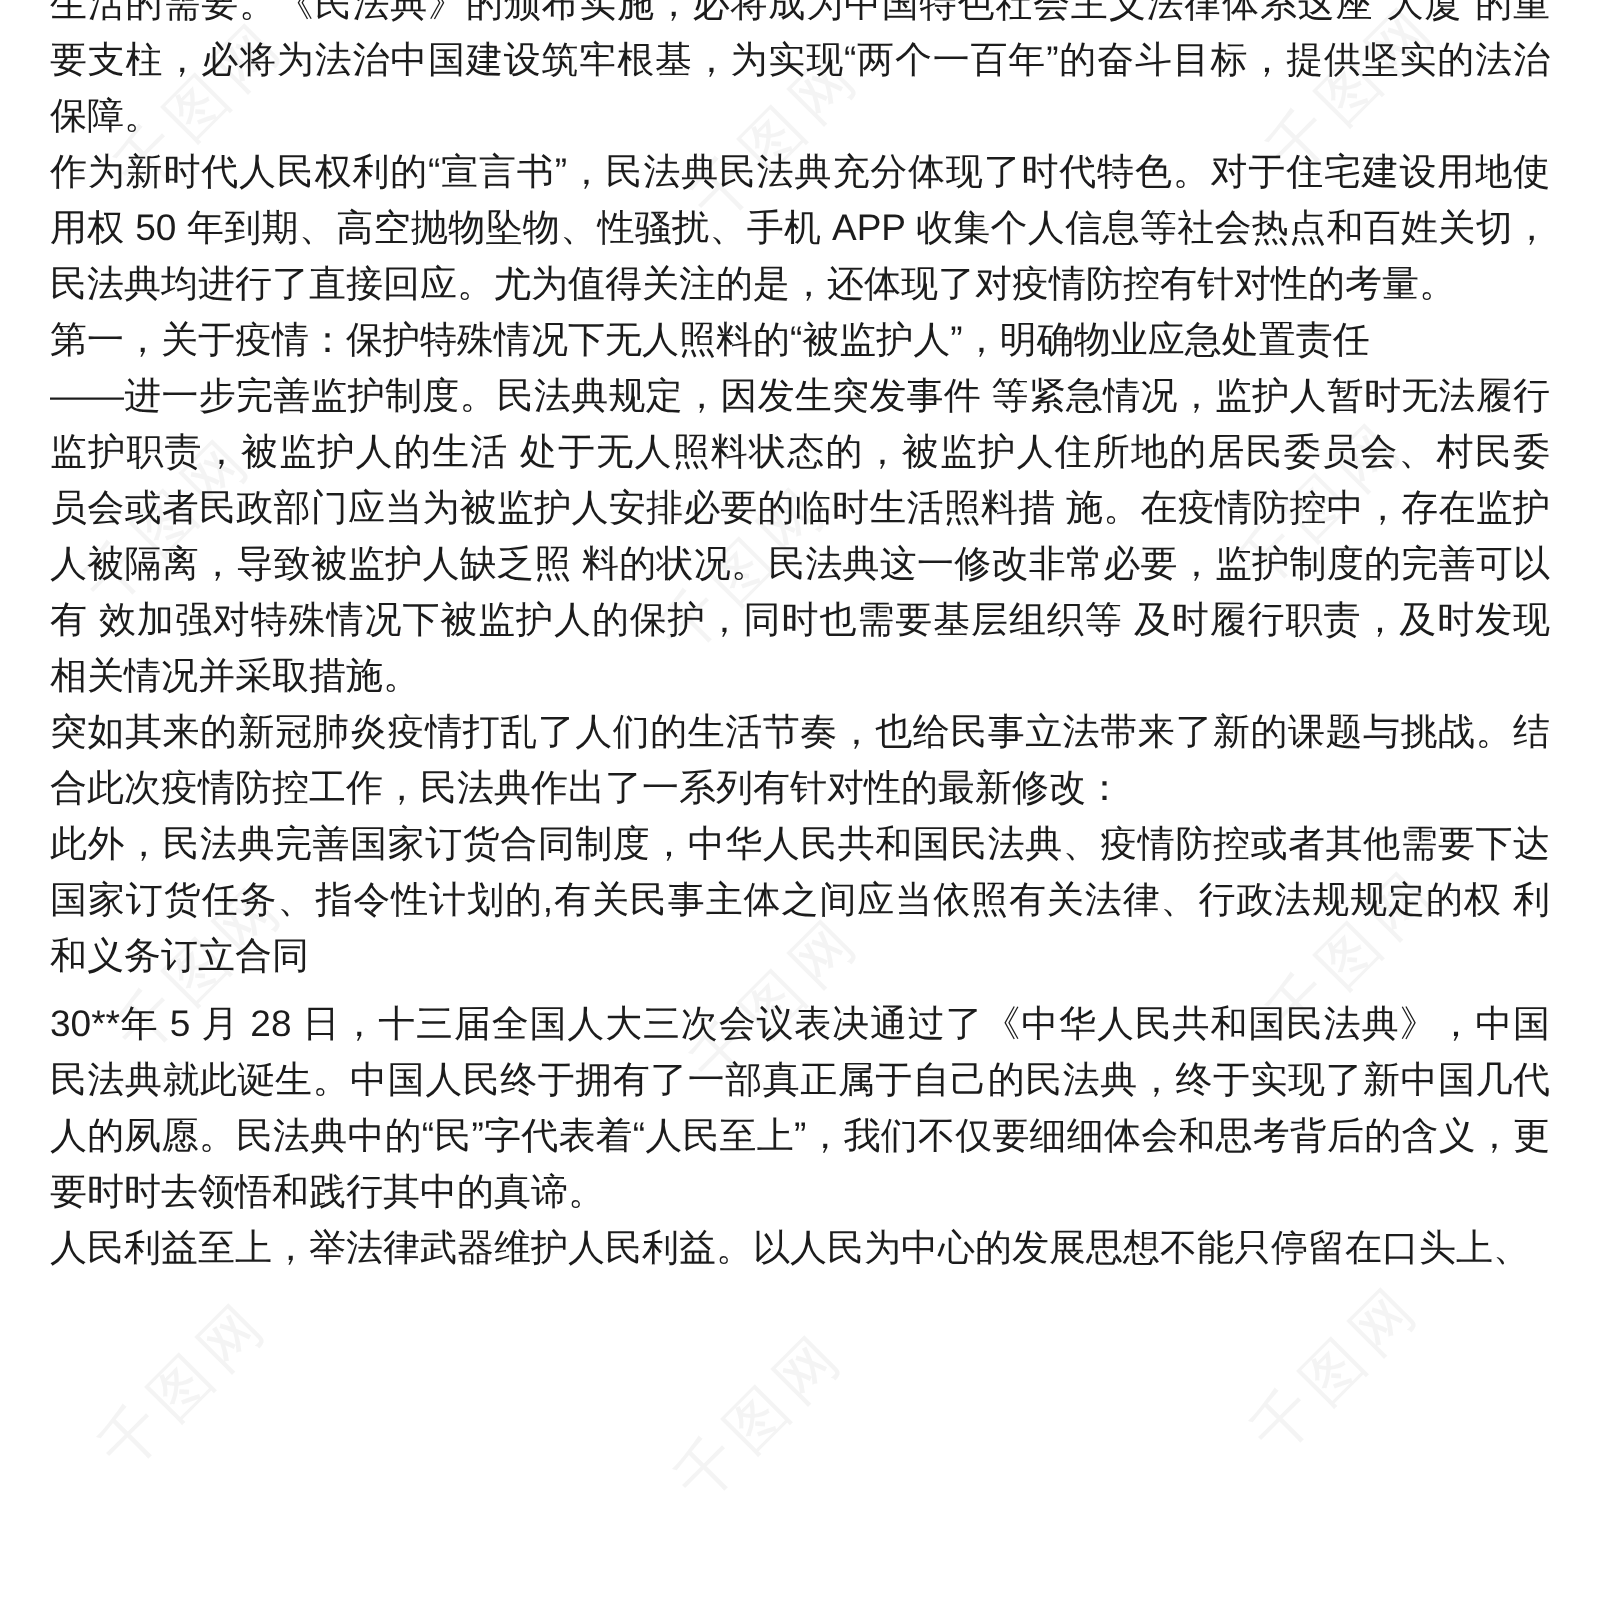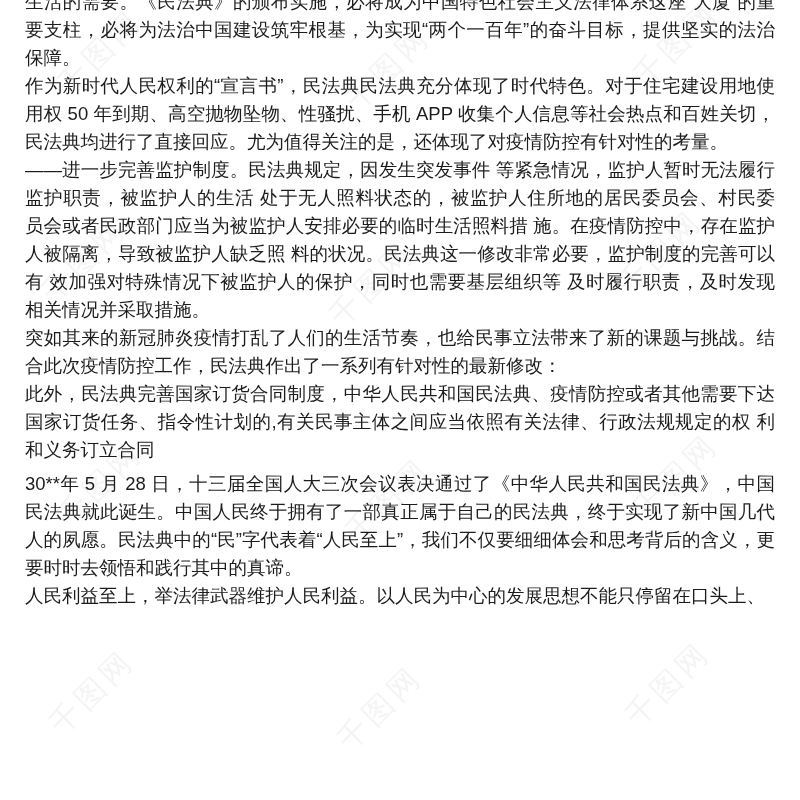--- a/index.html
+++ b/index.html
@@ -76,20 +76,21 @@
     <span class="wm">千图网</span>
     <span class="wm">千图网</span>
     <span class="wm">千图网</span>
     <span class="wm">千图网</span>
     <span class="wm">千图网</span>
   </div>
 
   <div class="content">
     <p>生活的需要。《民法典》的颁布实施，必将成为中国特色社会主义法律体系这座“大厦”的重要支柱，必将为法治中国建设筑牢根基，为实现“两个一百年”的奋斗目标，提供坚实的法治保障。</p>
     <p>作为新时代人民权利的“宣言书”，民法典民法典充分体现了时代特色。对于住宅建设用地使用权 50 年到期、高空抛物坠物、性骚扰、手机 APP 收集个人信息等社会热点和百姓关切，民法典均进行了直接回应。尤为值得关注的是，还体现了对疫情防控有针对性的考量。</p>
+    <p>第一，关于疫情：保护特殊情况下无人照料的“被监护人”，明确物业应急处置责任</p>
     <p>——进一步完善监护制度。民法典规定，因发生突发事件 等紧急情况，监护人暂时无法履行监护职责，被监护人的生活 处于无人照料状态的，被监护人住所地的居民委员会、村民委 员会或者民政部门应当为被监护人安排必要的临时生活照料措 施。在疫情防控中，存在监护人被隔离，导致被监护人缺乏照 料的状况。民法典这一修改非常必要，监护制度的完善可以有 效加强对特殊情况下被监护人的保护，同时也需要基层组织等 及时履行职责，及时发现相关情况并采取措施。</p>
     <p>突如其来的新冠肺炎疫情打乱了人们的生活节奏，也给民事立法带来了新的课题与挑战。结合此次疫情防控工作，民法典作出了一系列有针对性的最新修改：</p>
     <p>此外，民法典完善国家订货合同制度，中华人民共和国民法典、疫情防控或者其他需要下达国家订货任务、指令性计划的,有关民事主体之间应当依照有关法律、行政法规规定的权 利和义务订立合同</p>
     <p class="para-gap">30**年 5 月 28 日，十三届全国人大三次会议表决通过了《中华人民共和国民法典》，中国民法典就此诞生。中国人民终于拥有了一部真正属于自己的民法典，终于实现了新中国几代人的夙愿。民法典中的“民”字代表着“人民至上”，我们不仅要细细体会和思考背后的含义，更要时时去领悟和践行其中的真谛。</p>
     <p>人民利益至上，举法律武器维护人民利益。以人民为中心的发展思想不能只停留在口头上、</p>
   </div>
 
 </div>
 
 </body></html>

